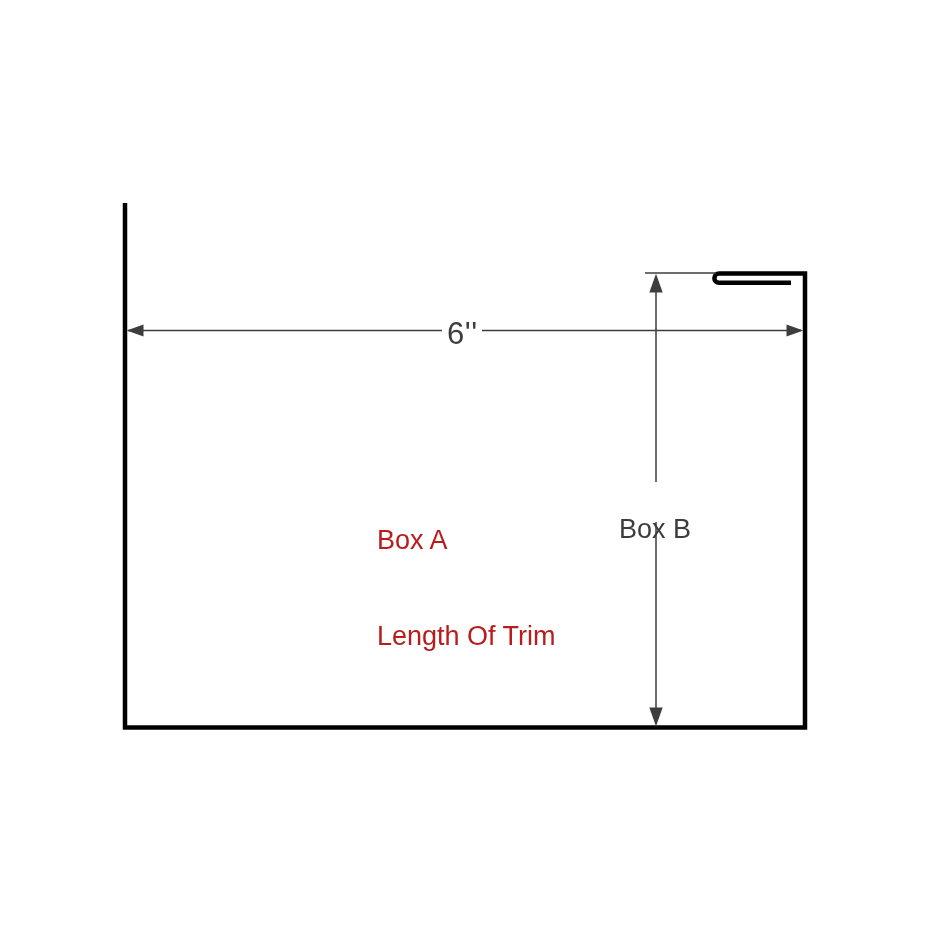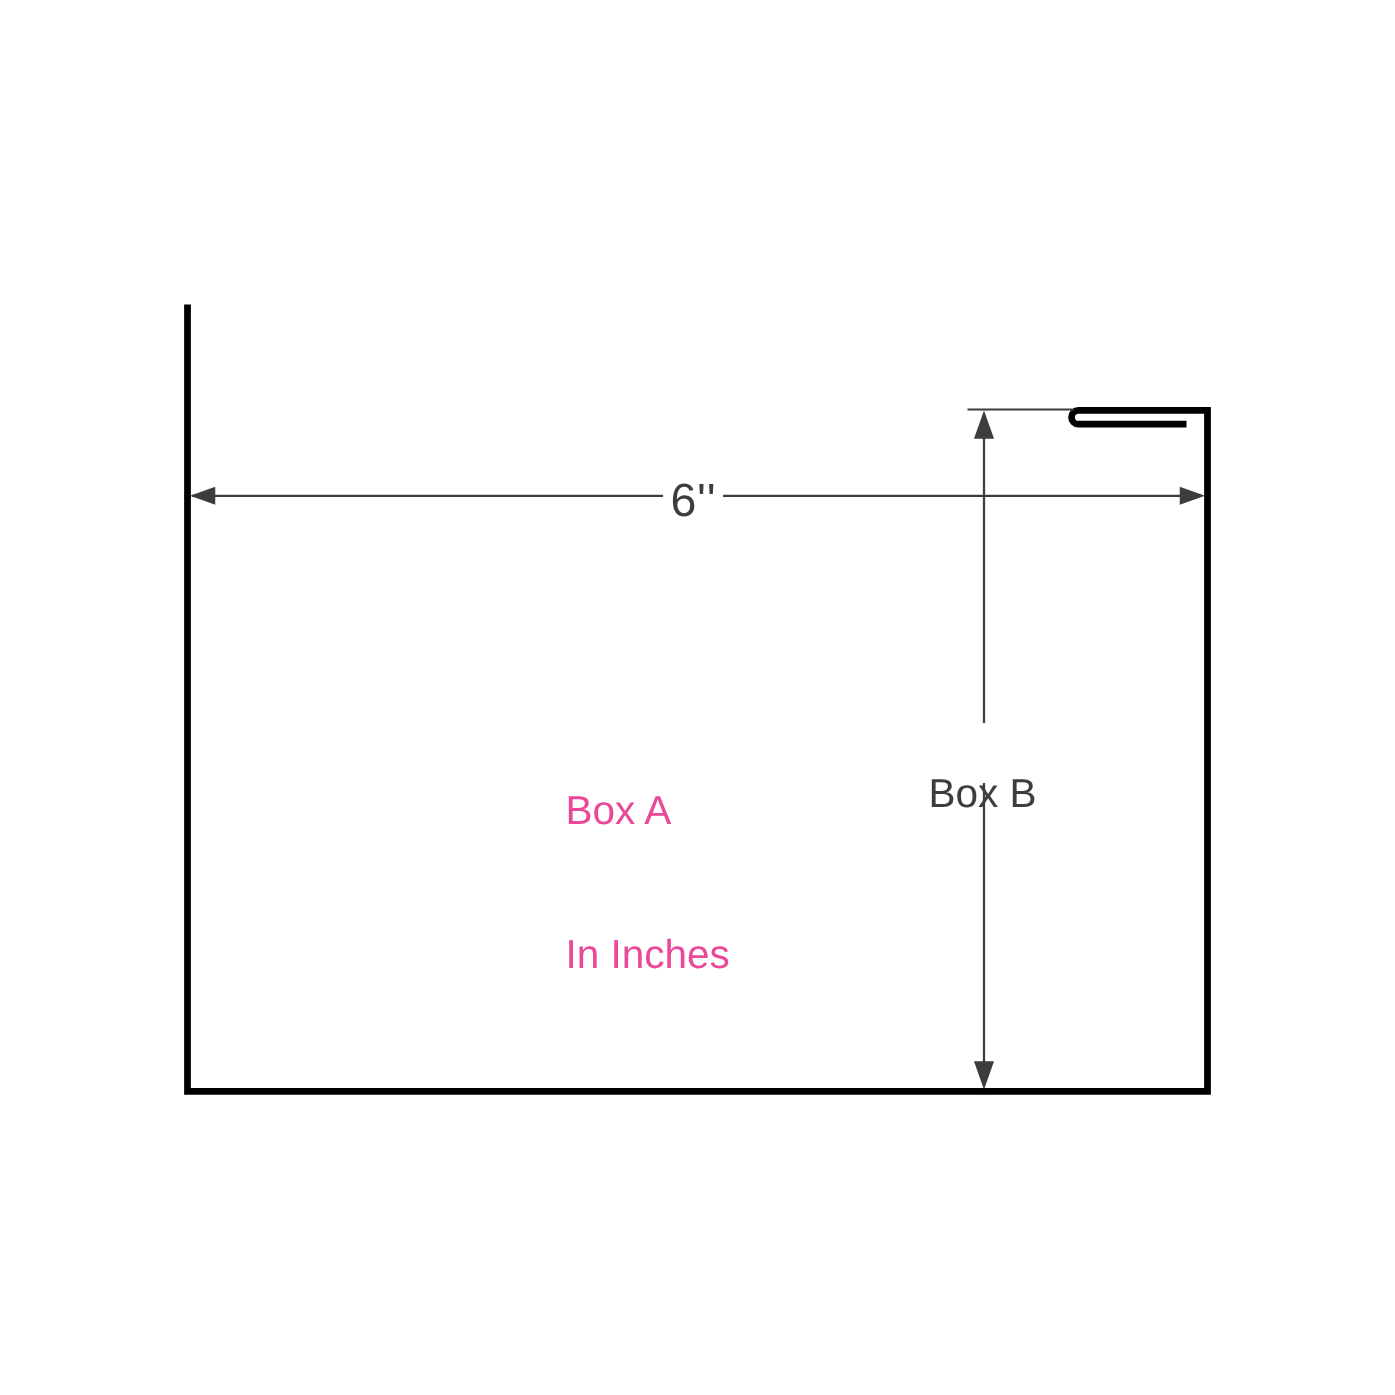--- a/index.html
+++ b/index.html
@@ -43,21 +43,21 @@
   .boxb-label {
     left: 619px;
     top: 516px;
     font-size: 27px;
   }
   .boxa-label {
     left: 377px;
     top: 460px;
     font-size: 27px;
     line-height: 32px;
-    color: #ec4899;
+    color: #b91c1c;
   }
 </style>
 </head>
 <body>
 
 <div class="stage">
 
   <svg class="drawing" width="930" height="930" viewBox="0 0 930 930">
 
     <path d="M 125 203 L 125 727.5 L 805 727.5 L 805 273.5 L 719 273.5 A 4.6 4.6 0 0 0 719 282.8 L 791 282.8" fill="none" stroke-width="4.5" stroke-linejoin="miter" stroke-linecap="butt" stroke="#000000"></path>
@@ -75,18 +75,18 @@
       <line x1="656" y1="522" x2="656" y2="722" stroke-width="1.5" stroke="#3d3d3d"></line>
       <polygon points="656,273.7 649.3,292.5 662.7,292.5" fill="#3d3d3d"></polygon>
       <polygon points="656,726.3 649.3,707.5 662.7,707.5" fill="#3d3d3d"></polygon>
     </g>
   </svg>
 
   <div class="label dim-label width-label">6''</div>
 
   <div class="label boxa-label">
     <div>Box A</div>
-    <div>In Inches</div>
+    <div>Length Of Trim</div>
   </div>
 
   <div class="label dim-label boxb-label">Box B</div>
 
 </div>
 
 </body></html>

